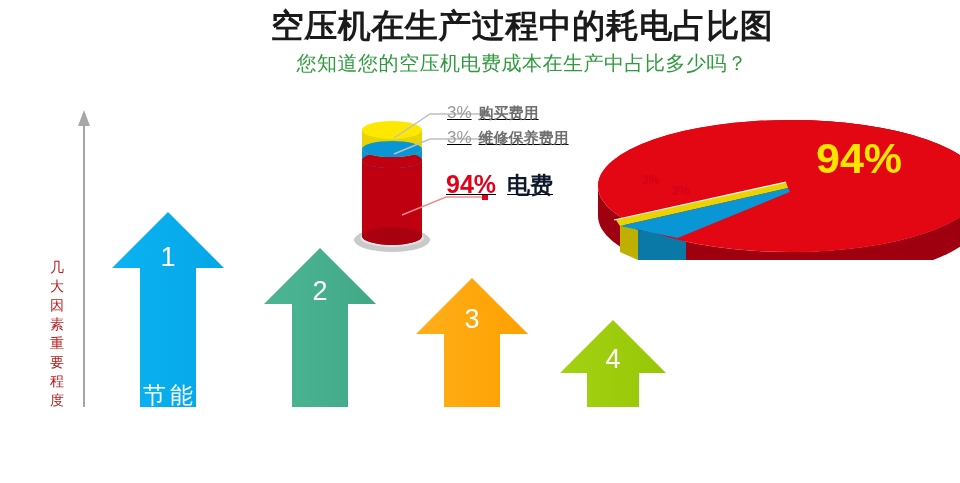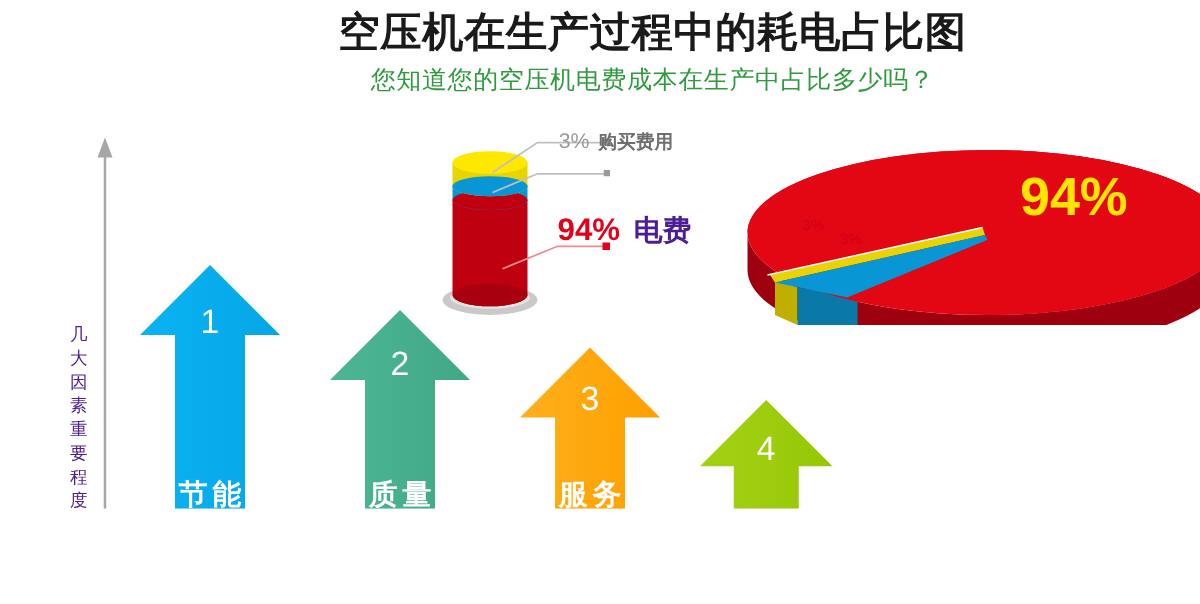--- a/index.html
+++ b/index.html
@@ -48,23 +48,23 @@
     left: 0; top: 0;
     width: 960px; height: 483px;
     pointer-events: none;
   }
   .axis-y-label {
     position: absolute;
     left: 8px;
     top: 258px;
     width: 26px;
     font-size: 14px;
-    color: #4c1d95;
+    color: #b91c1c;
     line-height: 19px;
-    text-align: center;
+    text-align: left;
     letter-spacing: 0px;
     writing-mode: horizontal-tb;
     word-break: break-all;
   }
   .axis-x-label {
     position: absolute;
     left: 76px;
     top: 453px;
     font-size: 14px;
     color: #6d6d6d;
@@ -84,21 +84,21 @@
     font-size: 27px;
     font-weight: normal;
     line-height: 1;
   }
   .arrow-name {
     position: absolute;
     width: 100%;
     text-align: center;
     color: #ffffff;
     font-size: 23px;
-    font-weight: bold;
+    font-weight: normal;
     letter-spacing: 4px;
     text-indent: 4px;
     line-height: 1;
   }
   .arrow-reflection {
     position: absolute;
     height: 9px;
     border-radius: 50%;
     filter: blur(1px);
     opacity: .35;
@@ -106,39 +106,40 @@
 
   
   .cyl { position: absolute; }
   .cyl svg { display: block; }
 
   
   .callout {
     position: absolute;
     white-space: nowrap;
     line-height: 1;
+    text-decoration: underline;
   }
   .callout .pct {
     font-size: 17px;
     color: #9a9a9a;
   }
   .callout .lbl {
     font-size: 15px;
     color: #6f6f6f;
     font-weight: bold;
     margin-left: 7px;
   }
   .callout-main .pct-big {
     font-size: 25px;
     color: #e2001a;
     font-weight: bold;
   }
   .callout-main .lbl-big {
     font-size: 23px;
-    color: #4c1d95;
+    color: #0f172a;
     font-weight: bold;
     margin-left: 11px;
   }
   .leader-svg {
     position: absolute;
     left: 0; top: 0;
     width: 960px; height: 483px;
     pointer-events: none;
   }
 
@@ -200,36 +201,34 @@
     <svg width="112" height="190" viewBox="0 0 112 190">
       <defs>
         <linearGradient id="g2" x1="0" y1="0" x2="1" y2="0">
           <stop offset="0" stop-color="#4CB694"></stop>
           <stop offset="1" stop-color="#41A886"></stop>
         </linearGradient>
       </defs>
       <path d="M56 0 L112 56 L84 56 L84 190 L28 190 L28 56 L0 56 Z" fill="url(#g2)"></path>
     </svg>
     <div class="arrow-rank" style="top:30px;">2</div>
-    <div class="arrow-name" style="top:136px;">质量</div>
   </div>
   <div class="arrow-reflection" style="left:226px; top:437px; width:104px; background:#47AE8D;"></div>
 
   <div class="arrow" style="left:374px; top:278px; width:112px; height:160px;">
     <svg width="112" height="160" viewBox="0 0 112 160">
       <defs>
         <linearGradient id="g3" x1="0" y1="0" x2="1" y2="0">
           <stop offset="0" stop-color="#FFAF1B"></stop>
           <stop offset="1" stop-color="#FDA000"></stop>
         </linearGradient>
       </defs>
       <path d="M56 0 L112 56 L84 56 L84 160 L28 160 L28 56 L0 56 Z" fill="url(#g3)"></path>
     </svg>
     <div class="arrow-rank" style="top:28px;">3</div>
-    <div class="arrow-name" style="top:106px;">服务</div>
   </div>
   <div class="arrow-reflection" style="left:378px; top:437px; width:104px; background:#FFA503;"></div>
 
   <div class="arrow" style="left:518px; top:320px; width:106px; height:118px;">
     <svg width="106" height="118" viewBox="0 0 106 118">
       <defs>
         <linearGradient id="g4" x1="0" y1="0" x2="1" y2="0">
           <stop offset="0" stop-color="#A3D213"></stop>
           <stop offset="1" stop-color="#96C705"></stop>
         </linearGradient>
@@ -267,20 +266,23 @@
     <rect x="441" y="136" width="5" height="5" fill="#9a9a9a"></rect>
 
     <polyline points="360,215 404,197 442,197" fill="none" stroke="#f08a92" stroke-width="1.4"></polyline>
     <rect x="440" y="194" width="6" height="6" fill="#e2001a"></rect>
   </svg>
 
   <div class="callout" style="left:405px; top:104px;">
     <span class="pct">3%</span><span class="lbl">购买费用</span>
   </div>
 
+  <div class="callout" style="left:405px; top:129px;">
+    <span class="pct">3%</span><span class="lbl">维修保养费用</span>
+  </div>
 
   <div class="callout callout-main" style="left:404px; top:172px;">
     <span class="pct-big">94%</span><span class="lbl-big">电费</span>
   </div>
 
   <div class="pie" style="left:548px; top:112px; width:400px; height:148px;">
     <svg width="400" height="148" viewBox="0 0 400 148">
 
       <path d="M8 74 A192 66 0 0 0 392 74 L392 104 A192 66 0 0 1 8 104 Z" fill="#9E0010"></path>
 

